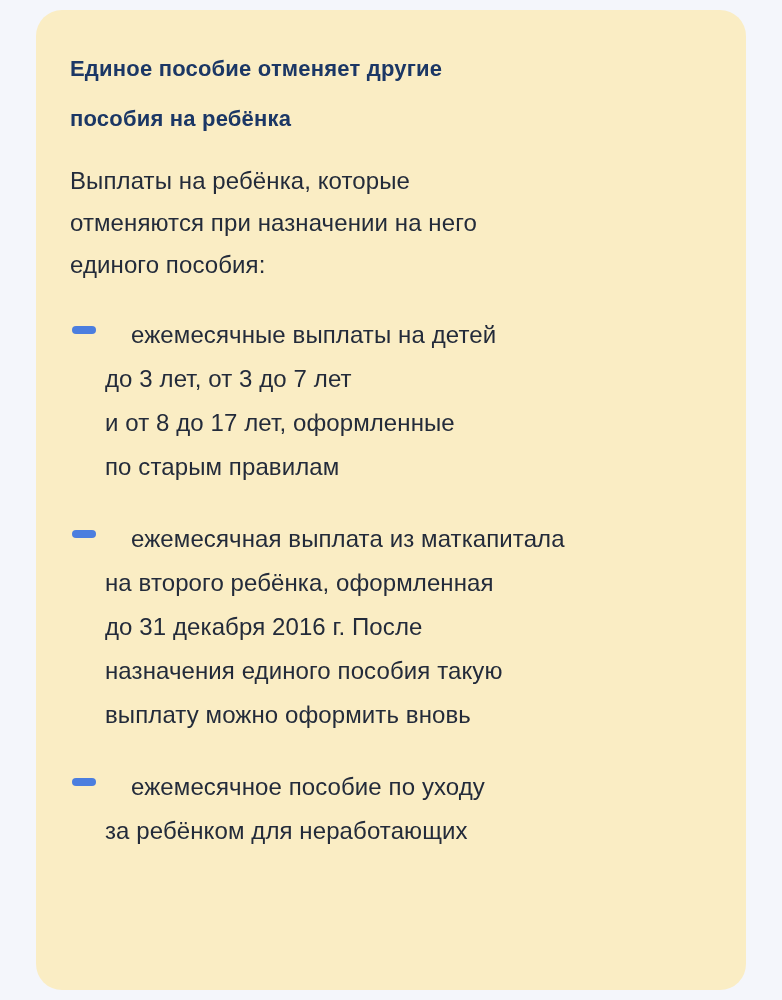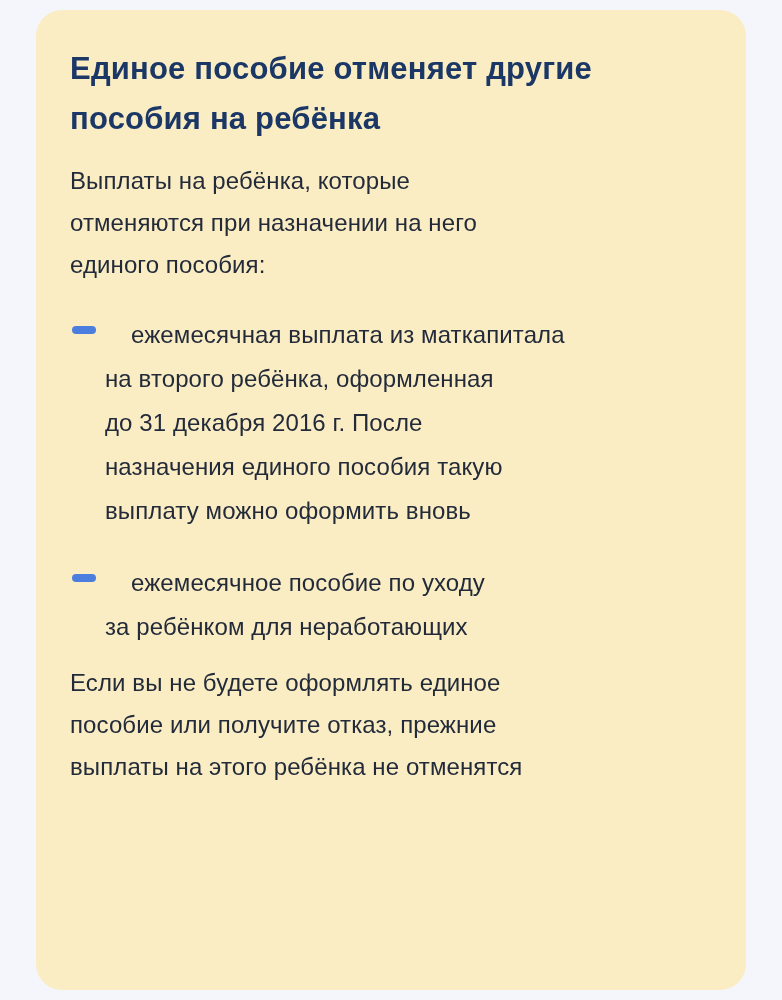--- a/index.html
+++ b/index.html
@@ -21,21 +21,21 @@
   .card {
     margin: 10px 36px 0 36px;
     width: 710px;
     min-height: 980px;
     background: var(--card-bg, #FAEDC4);
     border-radius: 26px;
     padding: 34px 34px 24px 34px;
   }
   .card-title {
     margin: 0 0 16px 0;
-    font-size: 31px;
+    font-size: 22px;
     line-height: 50px;
     font-weight: 700;
     color: var(--title-color, #1B3765);
     white-space: pre-line;
     letter-spacing: 0.2px;
   }
   .card-text {
     font-size: 24px;
     line-height: 42px;
     font-weight: 400;
@@ -85,31 +85,35 @@
     <h1 class="card-title">Единое пособие отменяет другие
 пособия на ребёнка</h1>
 
     <p class="card-text intro">Выплаты на ребёнка, которые
 отменяются при назначении на него
 единого пособия:</p>
 
     <ul class="bullet-list">
       <li class="bullet-item">
         <span class="dash"></span>
+        <span class="card-text">ежемесячные выплаты на детей
+до 3 лет, от 3 до 7 лет
+и от 8 до 17 лет, оформленные
+по старым правилам</span>
+      </li>
+      <li class="bullet-item">
+        <span class="dash"></span>
         <span class="card-text">ежемесячная выплата из маткапитала
 на второго ребёнка, оформленная
 до 31 декабря 2016 г. После
 назначения единого пособия такую
 выплату можно оформить вновь</span>
       </li>
       <li class="bullet-item">
         <span class="dash"></span>
         <span class="card-text">ежемесячное пособие по уходу
 за ребёнком для неработающих</span>
       </li>
     </ul>
 
-    <p class="card-text footer-note">Если вы не будете оформлять единое
-пособие или получите отказ, прежние
-выплаты на этого ребёнка не отменятся</p>
 
   </section>
 </div>
 
 </body></html>

